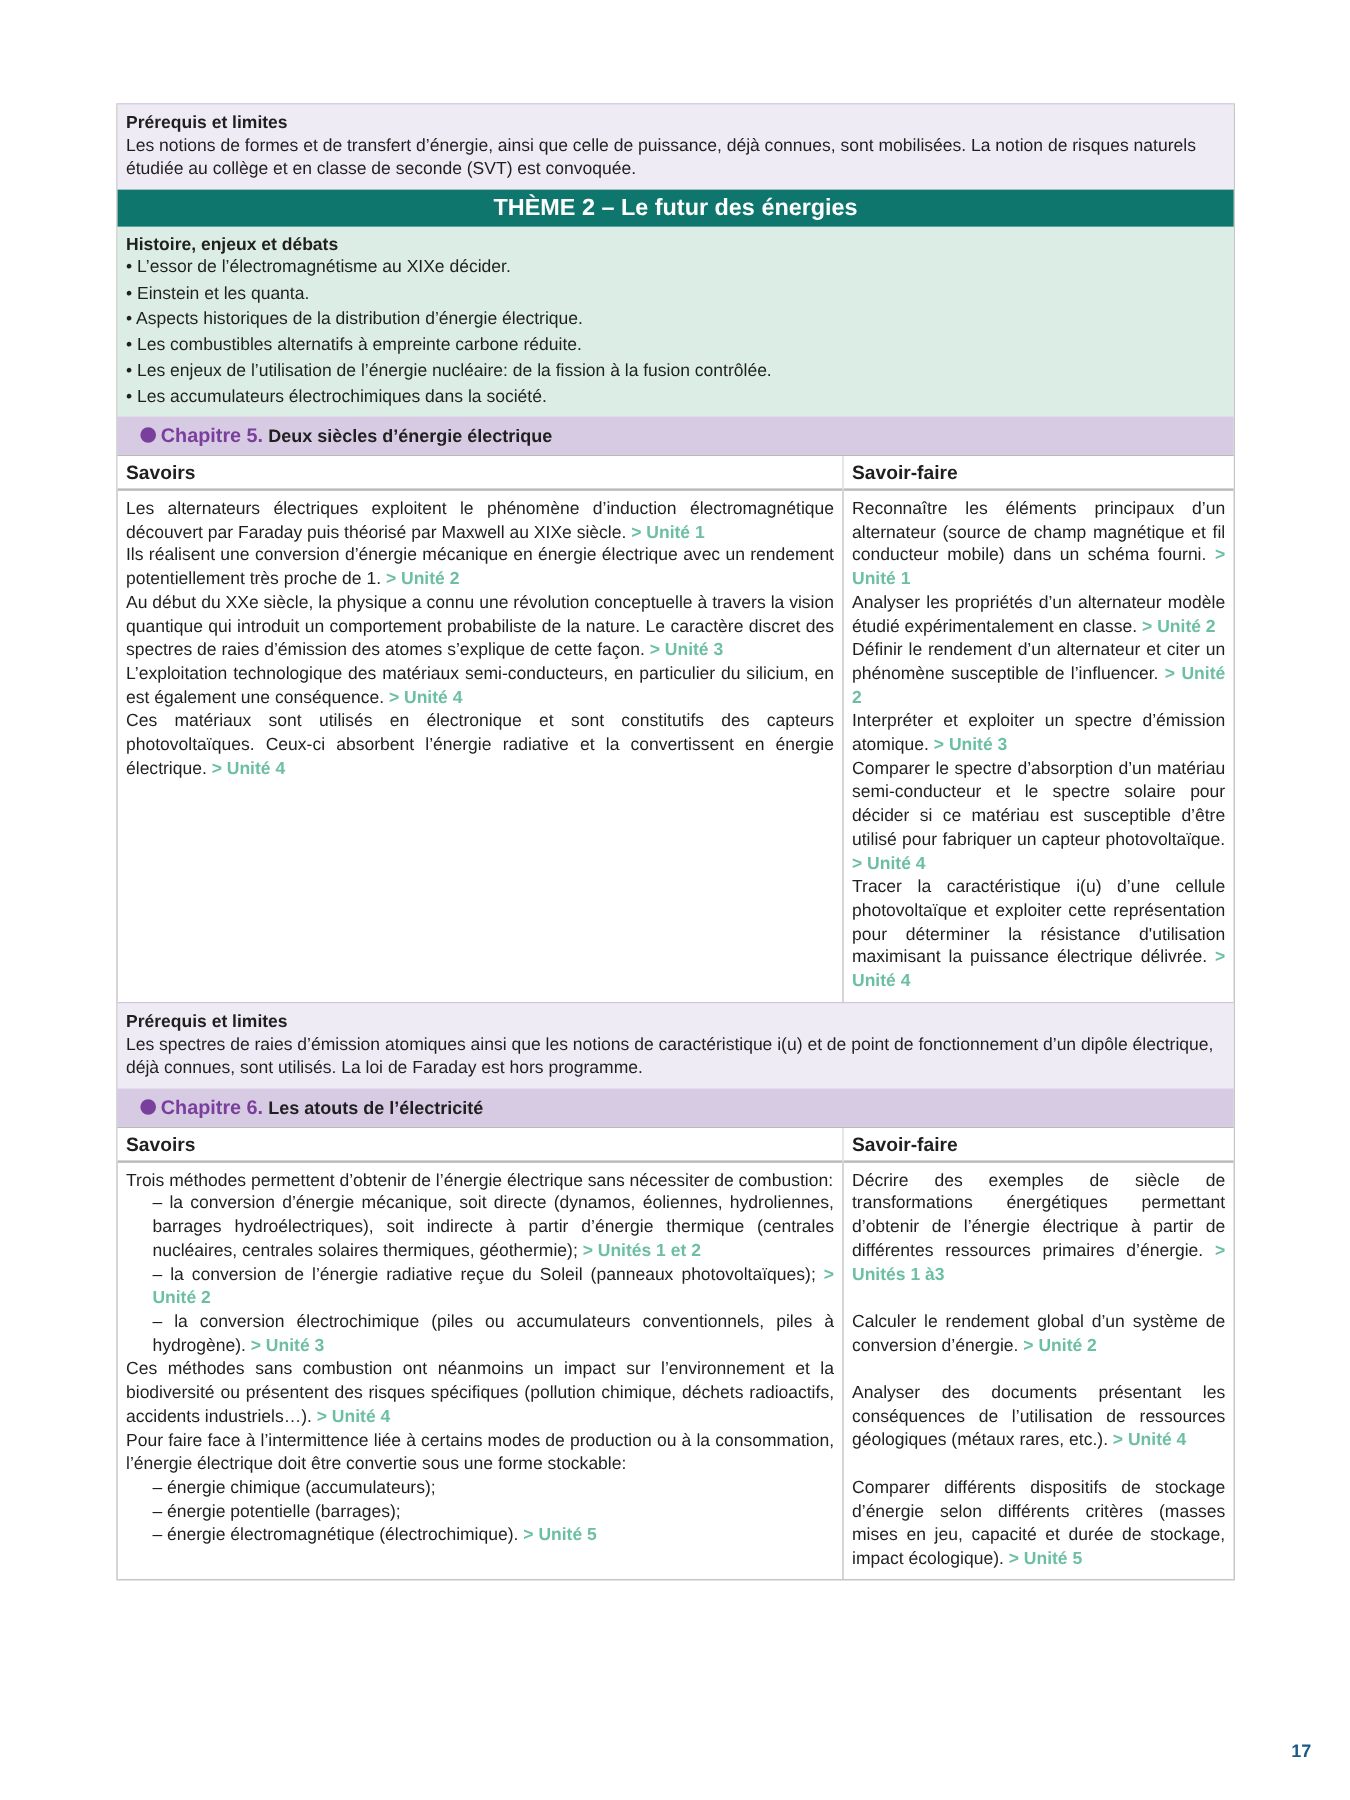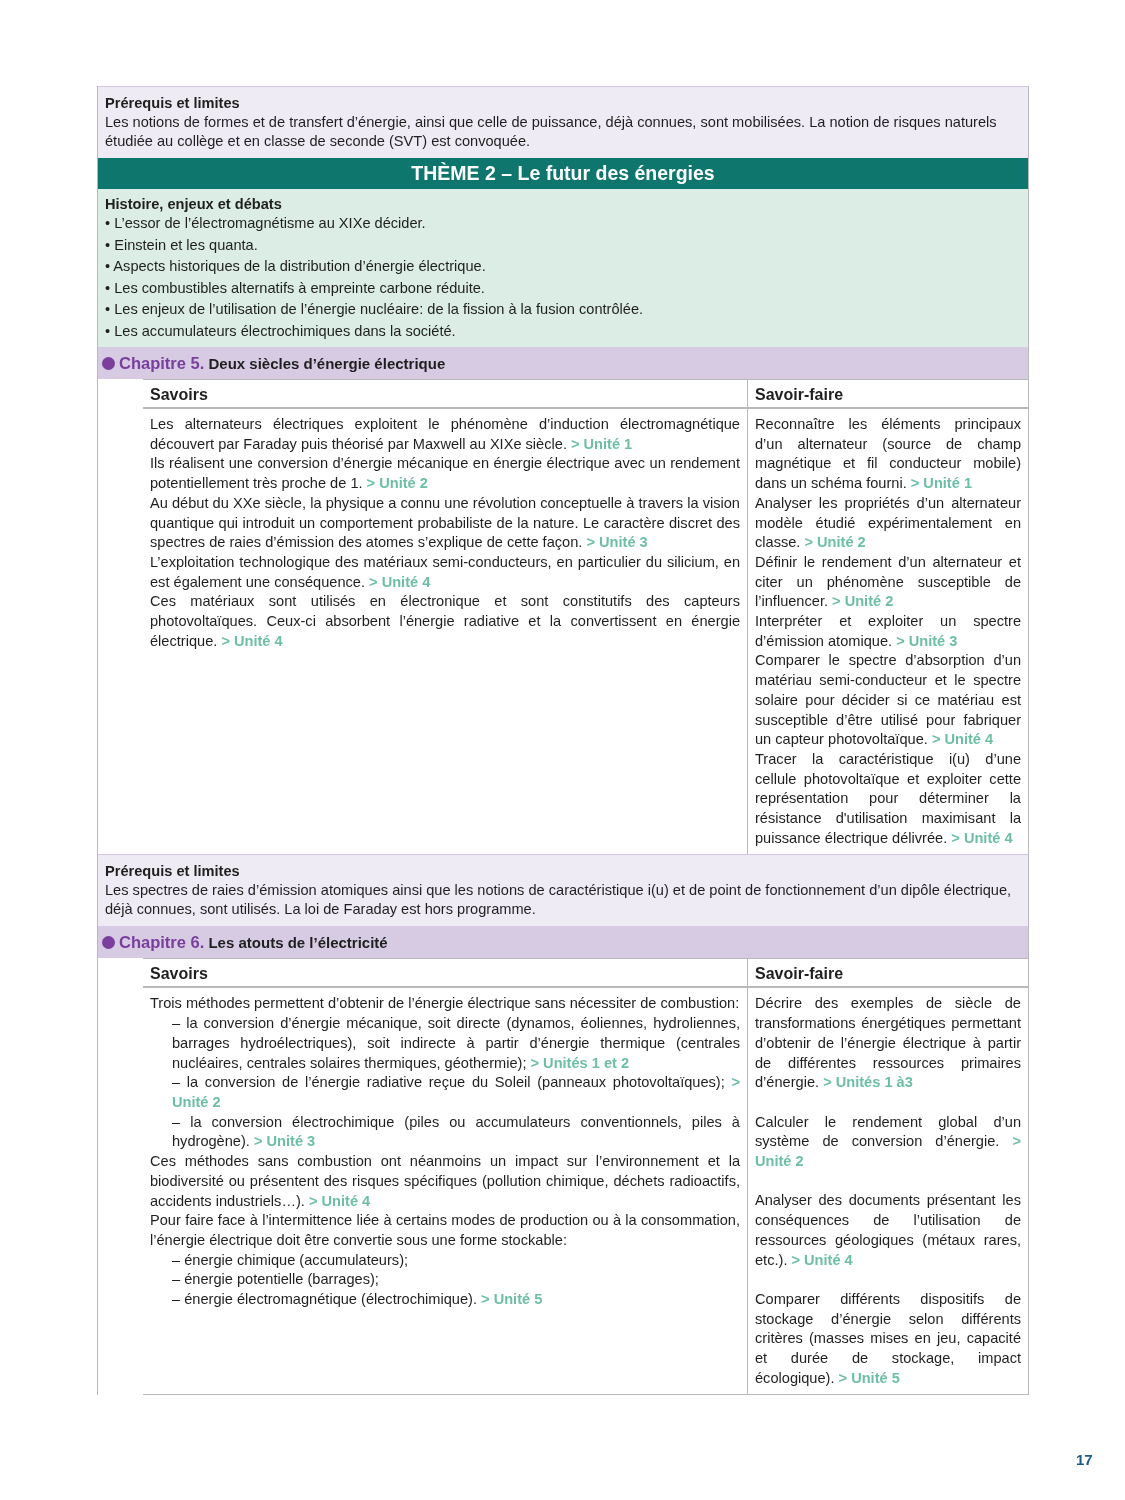--- a/index.html
+++ b/index.html
@@ -5,25 +5,25 @@
   * { box-sizing: border-box; margin: 0; padding: 0; }
   html, body { width: 1125px; height: 1500px; background: #ffffff; }
   body { position: relative; font-family: "Liberation Sans", "DejaVu Sans", sans-serif; color: #1f1f1f; }
   .page { position: absolute; left: 97px; top: 86px; width: 932px; border: 1px solid #b9b9b9; border-top: none; border-bottom: none; }
   .prereq { background: #efebf5; padding: 7px 7px 7px 7px; font-size: 14.6px; line-height: 19px; border-top: 1px solid #cfc6dd; }
   .prereq .title { font-weight: bold; font-size: 14.6px; }
   .theme { background: #0f766e; color: #ffffff; text-align: center; font-size: 19.5px; font-weight: bold; height: 31px; line-height: 31px; }
   .histoire { background: #dbede5; padding: 7px 7px 5px 7px; font-size: 14.6px; line-height: 21.5px; }
   .histoire .title { font-weight: bold; line-height: 17px; }
   .histoire .bullet { display: block; }
-  .chap { background: #d7cbe3; height: 32px; line-height: 32px; padding-left: 4px; font-size: 15px; }
+  .chap { background: #d7cbe3; height: 32px; line-height: 32px; padding-left: 19px; font-size: 15px; }
   .chap .dot { display: inline-block; width: 13px; height: 13px; border-radius: 50%; background: #7a3e9d; vertical-align: -1px; margin-right: 4px; }
   .chap .num { color: #7a3e9d; font-weight: bold; font-size: 16.5px; }
   .chap .name { font-weight: bold; color: #1f1f1f; }
-  .cols { display: flex; border-top: 1px solid #b9b9b9; margin-left: 45px; }
+  .cols { display: flex; border-top: 1px solid #b9b9b9; }
   .col-l { width: 605px; border-right: 1px solid #b9b9b9; }
   .col-r { flex: 1; }
   .head { height: 29px; line-height: 29px; padding-left: 7px; font-size: 16px; font-weight: bold; border-bottom: 2px solid #b9b9b9; background: #fff; }
   .body { padding: 6px 7px 6px 7px; font-size: 14.6px; line-height: 19.7px; text-align: justify; }
   .body p { margin: 0; }
   .ref { color: #6dbfa4; font-weight: bold; }
   .indent { padding-left: 22px; }
   .gap { height: 19.7px; }
   .page-num { position: absolute; left: 1076px; top: 1451px; color: #1b5b8a; font-weight: bold; font-size: 15px; }
   .bottom-line { border-bottom: 1px solid #b9b9b9; }

